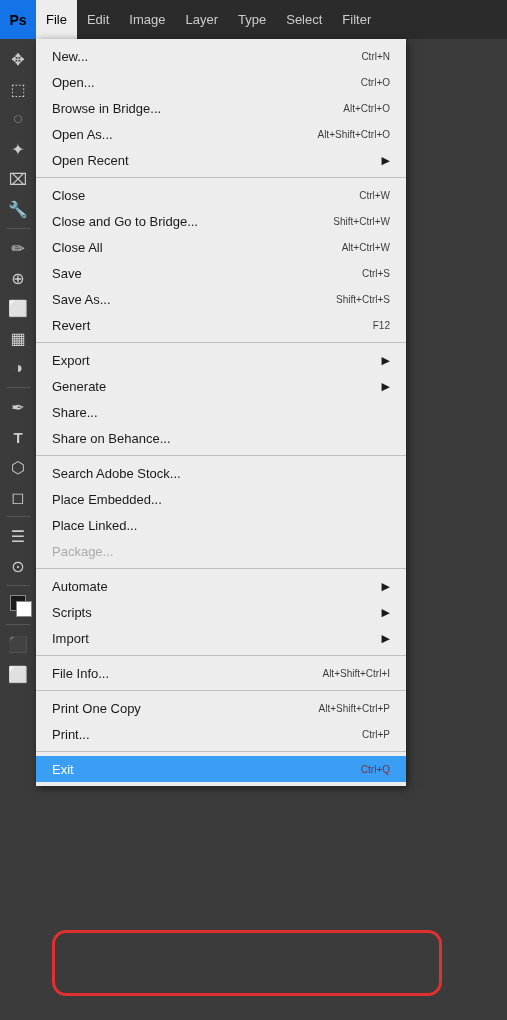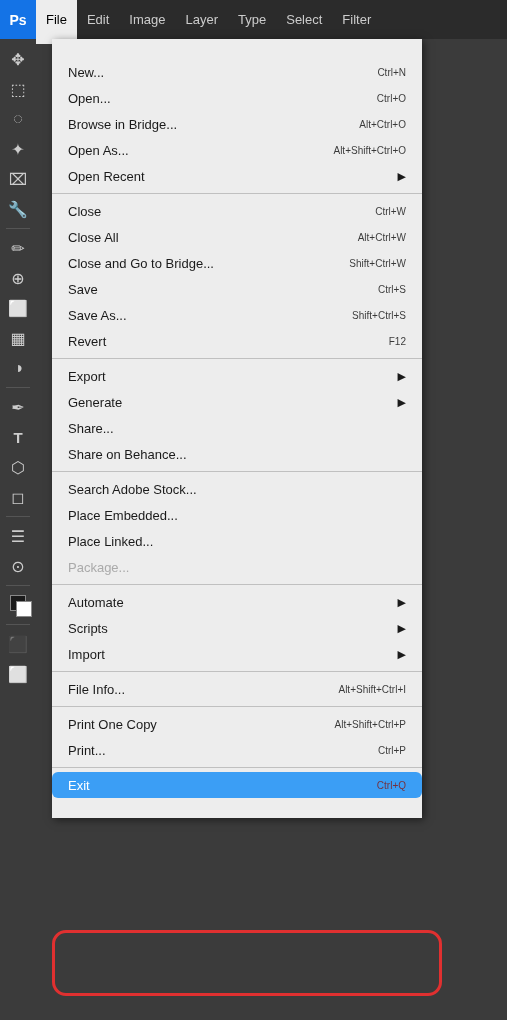--- a/index.html
+++ b/index.html
@@ -27,21 +27,21 @@
       z-index: 10;
     }
 
     .ps-logo {
       width: 36px;
       height: 39px;
       background: #1473e6;
       display: flex;
       align-items: center;
       justify-content: center;
-      color: #ffffff;
+      color: #000000;
       font-weight: bold;
       font-size: 14px;
       flex-shrink: 0;
     }
 
     .menu-item {
       padding: 0 10px;
       height: 48px;
       display: flex;
       align-items: center;
@@ -53,47 +53,46 @@
 
     .menu-item.active {
       background: #ededed;
       color: #000;
     }
 
     
     .dropdown-menu {
       position: absolute;
       top: 39px;
-      left: 52px;
+      left: 36px;
       width: 370px;
       background: #ededed;
       z-index: 100;
       box-shadow: 2px 2px 8px rgba(0,0,0,0.5);
-      padding: 20px 0;
+      padding: 4px 0;
     }
 
     .menu-row {
       display: flex;
       align-items: center;
       justify-content: space-between;
       padding: 4px 16px 4px 16px;
       cursor: pointer;
       color: #1a1a1a;
       min-height: 26px;
     }
 
     .menu-row.disabled {
       color: #aaa;
       cursor: default;
     }
 
     .menu-row.highlighted {
       background: #3b9ef5;
       color: white;
-      border-radius: 6px;
     }
 
     .menu-row-label {
       font-size: 13px;
     }
 
     .menu-row-shortcut {
       font-size: 10px;
       color: inherit;
       margin-left: 20px;
@@ -225,26 +224,26 @@
     <span class="menu-row-arrow">▶</span>
   </div>
 
   <div class="menu-separator"></div>
 
   <div class="menu-row">
     <span class="menu-row-label">Close</span>
     <span class="menu-row-shortcut">Ctrl+W</span>
   </div>
   <div class="menu-row">
+    <span class="menu-row-label">Close and Go to Bridge...</span>
+    <span class="menu-row-shortcut">Shift+Ctrl+W</span>
+  </div>
+  <div class="menu-row">
     <span class="menu-row-label">Close All</span>
     <span class="menu-row-shortcut">Alt+Ctrl+W</span>
-  </div>
-  <div class="menu-row">
-    <span class="menu-row-label">Close and Go to Bridge...</span>
-    <span class="menu-row-shortcut">Shift+Ctrl+W</span>
   </div>
   <div class="menu-row">
     <span class="menu-row-label">Save</span>
     <span class="menu-row-shortcut">Ctrl+S</span>
   </div>
   <div class="menu-row">
     <span class="menu-row-label">Save As...</span>
     <span class="menu-row-shortcut">Shift+Ctrl+S</span>
   </div>
   <div class="menu-row">

